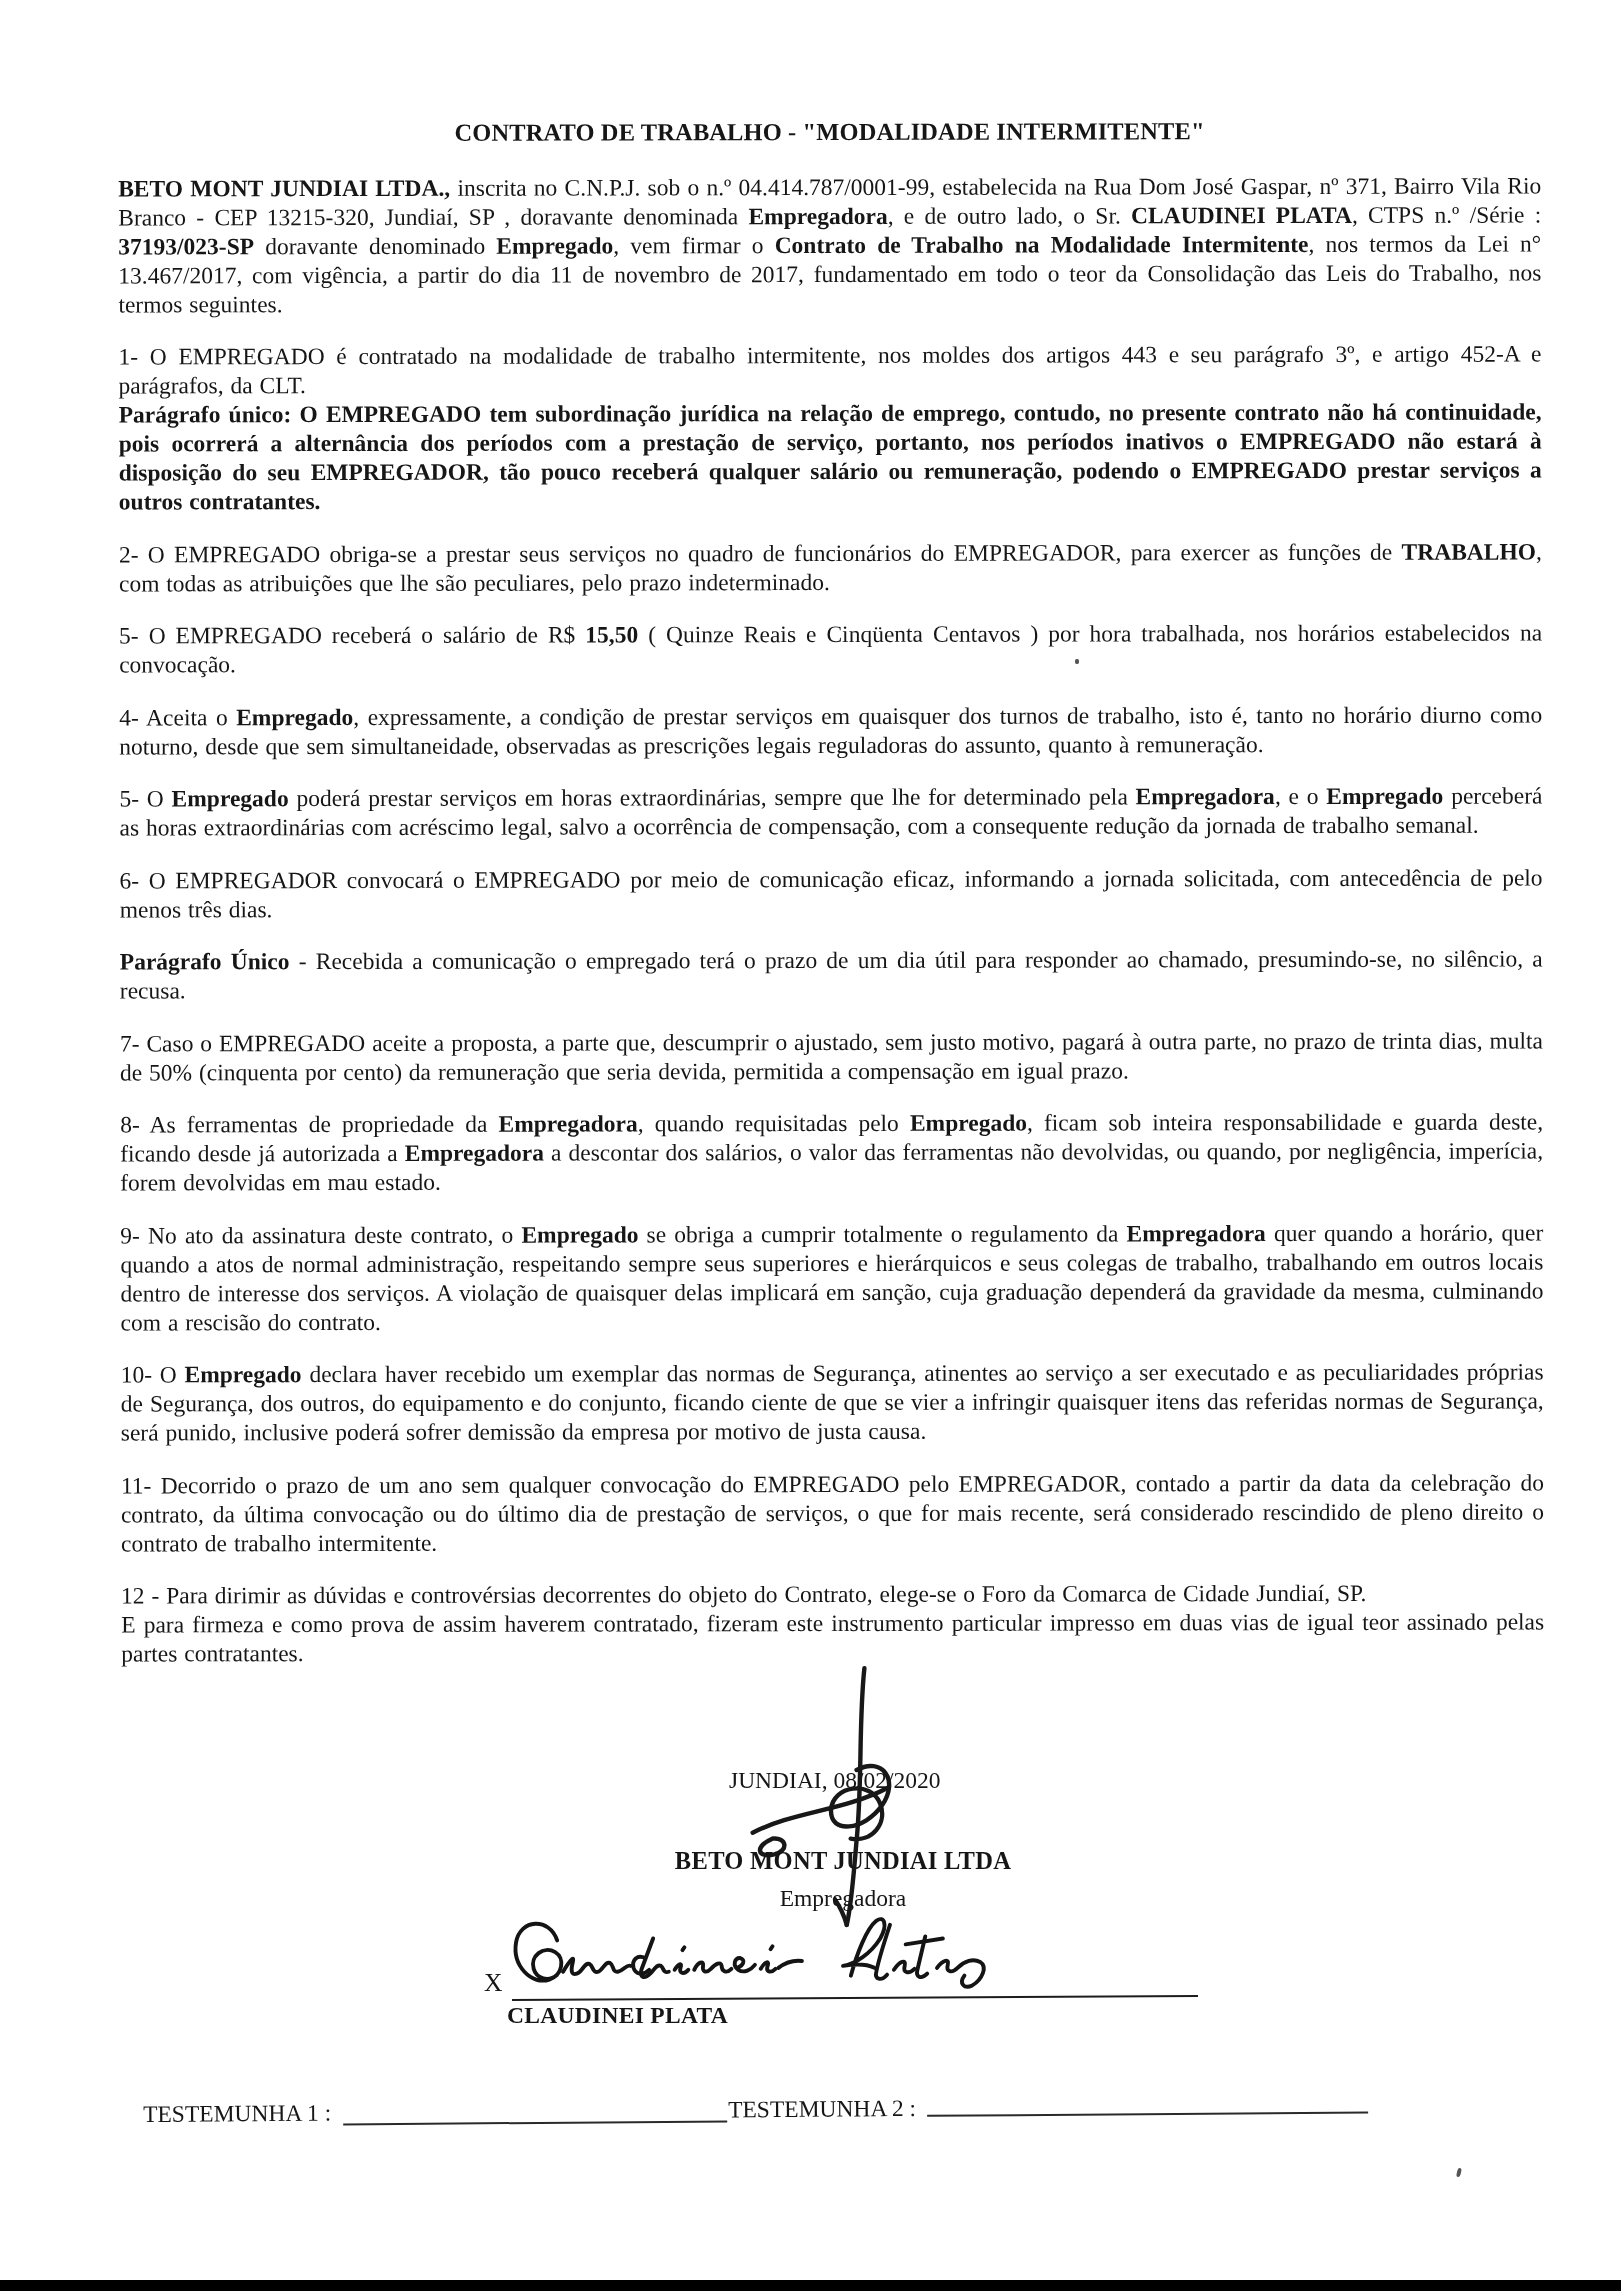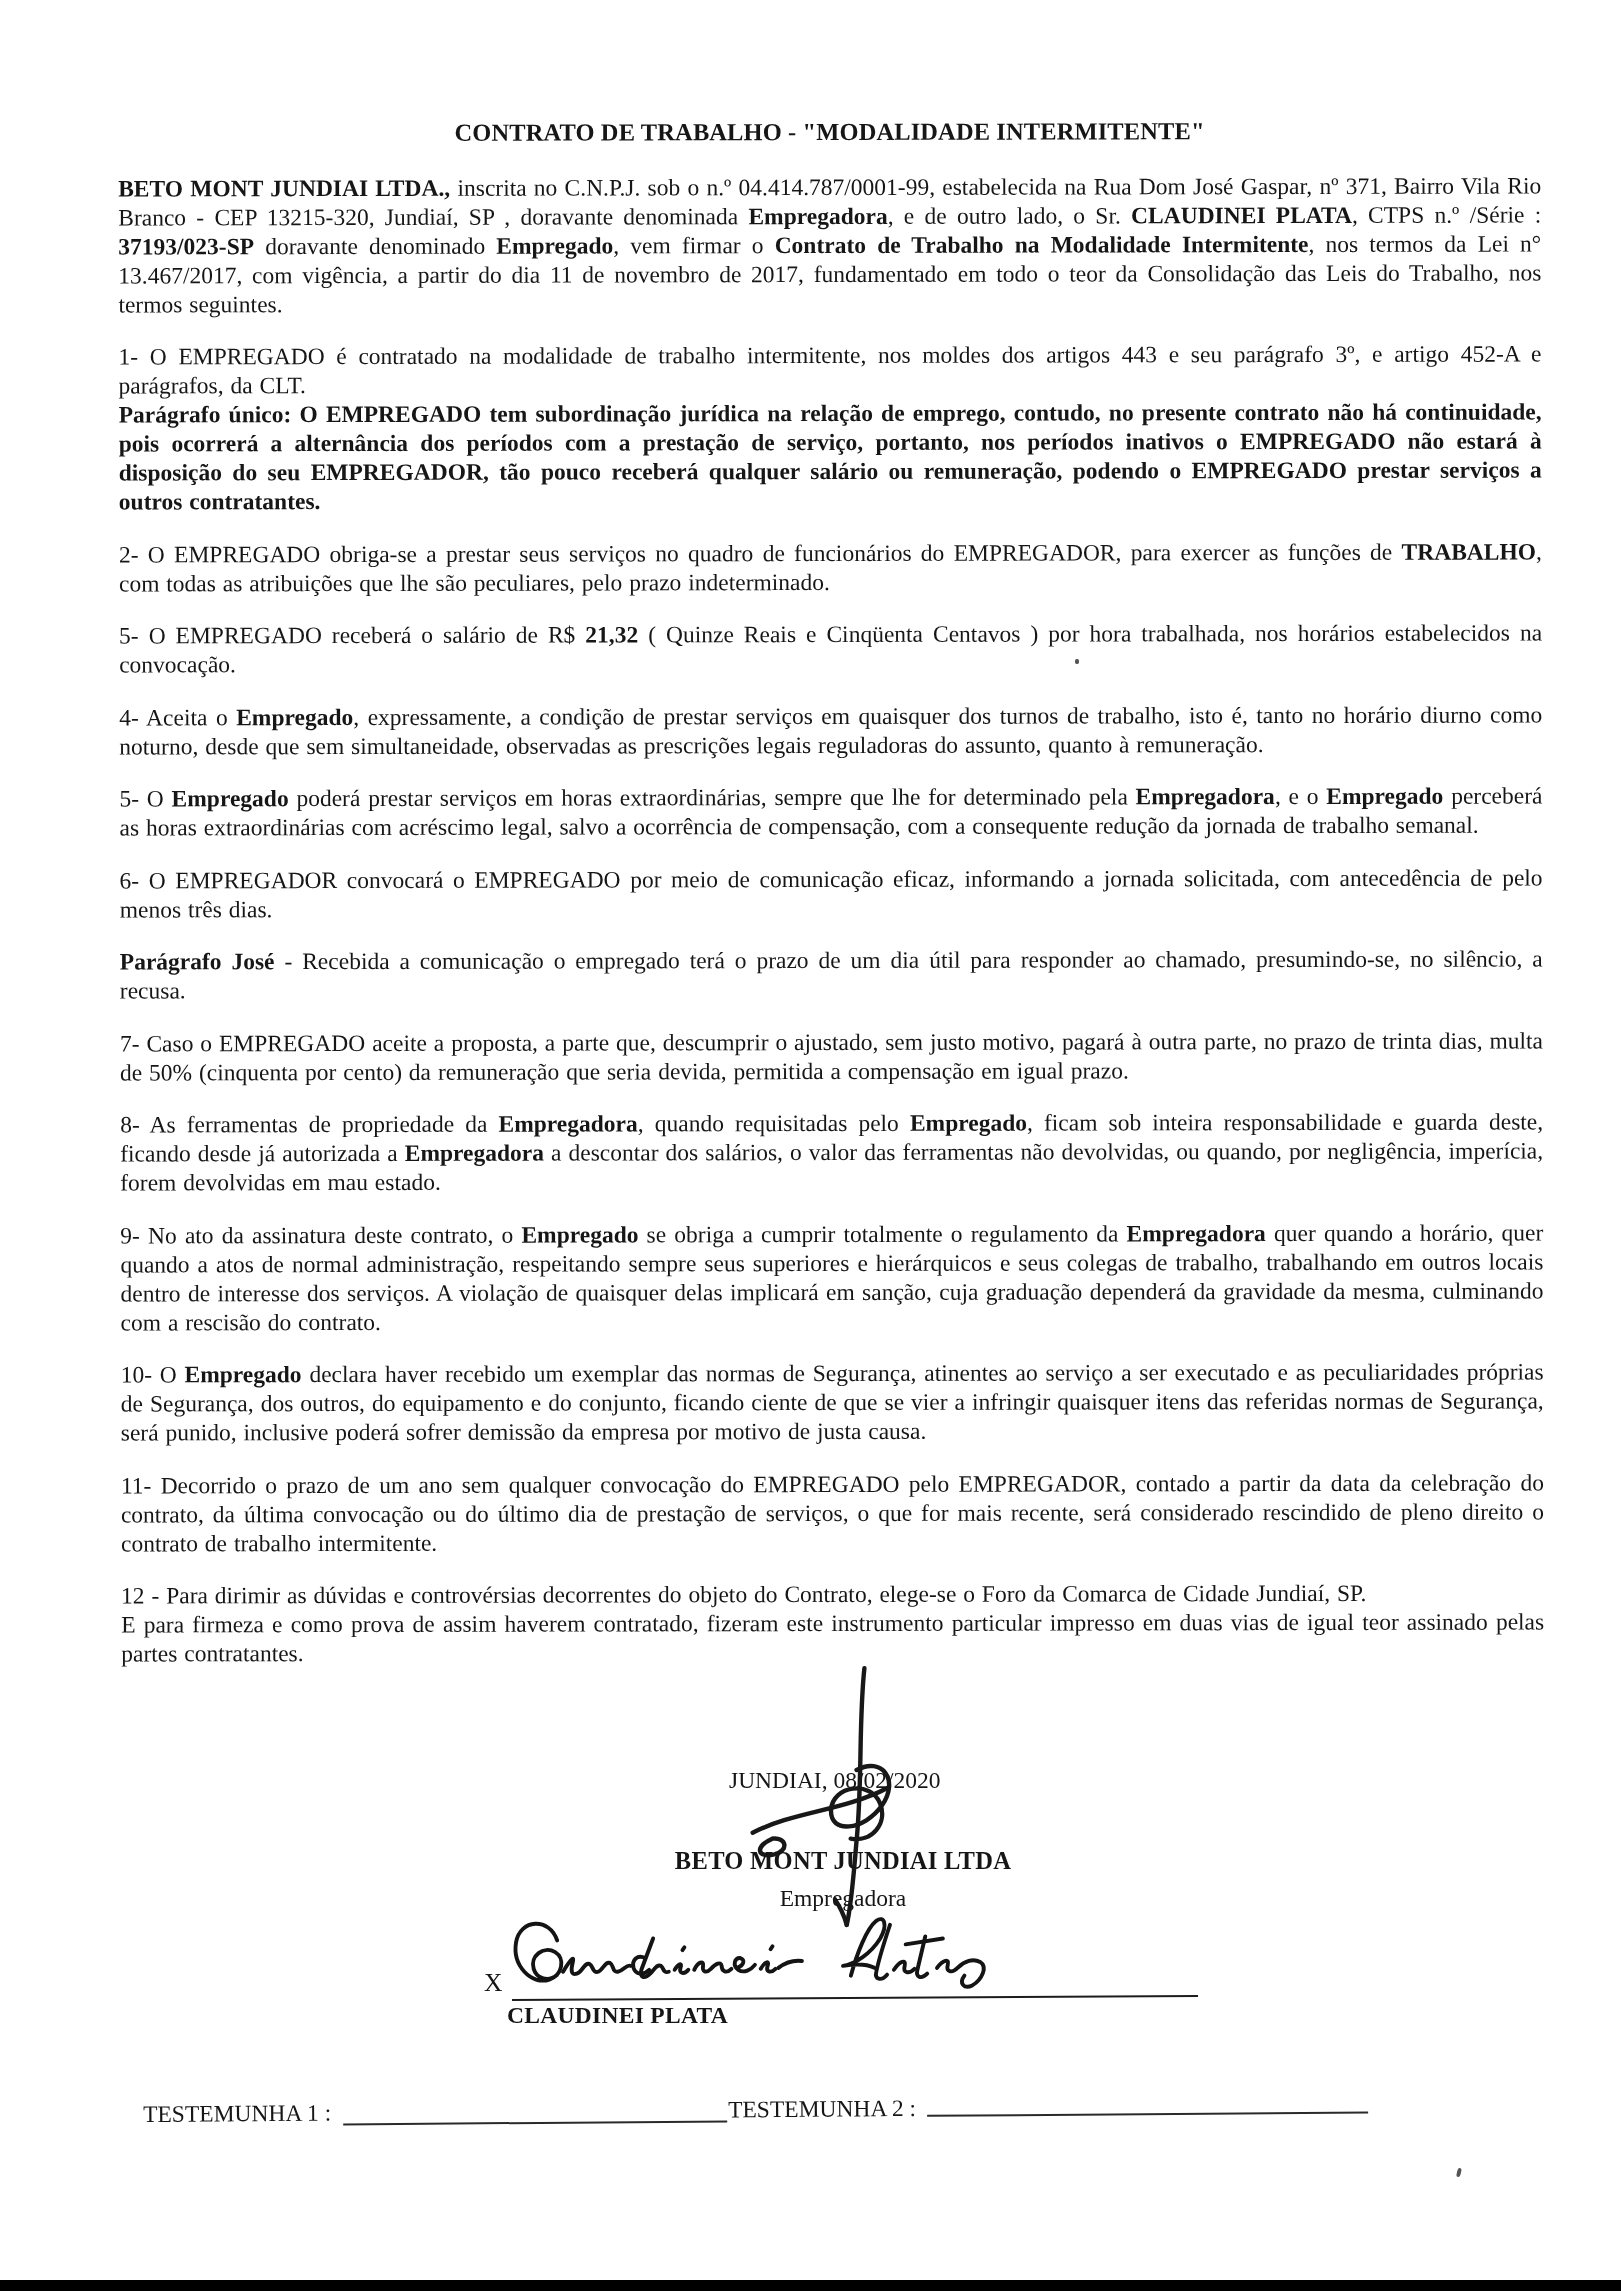--- a/index.html
+++ b/index.html
@@ -47,25 +47,25 @@
 
 <div class="page">
 
   <div class="textcol">
     <h1 class="doc-title">CONTRATO DE TRABALHO - "MODALIDADE INTERMITENTE"</h1>
     <div id="paragraphs">
         <p class="para"><span class="b">BETO MONT JUNDIAI  LTDA.,</span><span> inscrita no C.N.P.J. sob o n.º 04.414.787/0001-99,  estabelecida na Rua Dom José Gaspar, nº 371, Bairro Vila Rio Branco - CEP 13215-320, Jundiaí, SP ,  doravante denominada </span><span class="b">Empregadora</span><span>, e de outro lado, o Sr. </span><span class="b">CLAUDINEI PLATA</span><span>, CTPS n.º /Série : </span><span class="b">37193/023-SP</span><span> doravante denominado </span><span class="b">Empregado</span><span>,  vem firmar o </span><span class="b">Contrato de Trabalho na Modalidade Intermitente</span><span>, nos termos da Lei n° 13.467/2017, com vigência, a partir do dia 11 de novembro de 2017, fundamentado em todo o teor da Consolidação das Leis do Trabalho, nos termos seguintes.</span></p>
         <p class="para"><span>1- O EMPREGADO é contratado na modalidade de trabalho intermitente, nos moldes dos artigos 443 e seu parágrafo 3º, e artigo 452-A e parágrafos, da CLT.</span></p>
         <p class="para attached"><span class="b">Parágrafo único: O EMPREGADO tem subordinação jurídica na relação de emprego, contudo, no presente contrato não há continuidade, pois ocorrerá a alternância dos períodos com a prestação de serviço, portanto, nos períodos inativos o EMPREGADO não estará à disposição do seu EMPREGADOR, tão pouco receberá qualquer salário ou remuneração, podendo o EMPREGADO prestar serviços a outros contratantes.</span></p>
         <p class="para"><span>2- O EMPREGADO obriga-se a prestar seus serviços no quadro de funcionários do EMPREGADOR, para exercer as funções de </span><span class="b">TRABALHO</span><span>, com todas as atribuições que lhe são peculiares, pelo prazo indeterminado.</span></p>
-        <p class="para"><span>5- O EMPREGADO receberá o salário de R$ </span><span class="b">21,32</span><span> ( Quinze Reais  e Cinqüenta  Centavos  ) por hora trabalhada, nos horários estabelecidos na convocação.</span></p>
+        <p class="para"><span>5- O EMPREGADO receberá o salário de R$ </span><span class="b">15,50</span><span> ( Quinze Reais  e Cinqüenta  Centavos  ) por hora trabalhada, nos horários estabelecidos na convocação.</span></p>
         <p class="para"><span>4- Aceita o </span><span class="b">Empregado</span><span>, expressamente, a condição de prestar serviços em quaisquer dos turnos de trabalho, isto é, tanto no horário diurno como noturno, desde que sem simultaneidade, observadas as prescrições legais reguladoras do assunto, quanto à remuneração.</span></p>
         <p class="para"><span>5- O </span><span class="b">Empregado</span><span> poderá prestar serviços em horas extraordinárias, sempre que lhe for determinado pela </span><span class="b">Empregadora</span><span>, e o </span><span class="b">Empregado</span><span> perceberá as horas extraordinárias com acréscimo legal, salvo a ocorrência de compensação, com a consequente redução da jornada de trabalho semanal.</span></p>
         <p class="para"><span>6- O EMPREGADOR convocará o EMPREGADO por meio de comunicação eficaz, informando a jornada solicitada, com antecedência de pelo menos três dias.</span></p>
-        <p class="para"><span class="b">Parágrafo José</span><span> - Recebida a comunicação o empregado terá o prazo de um dia útil para responder ao chamado, presumindo-se, no silêncio, a recusa.</span></p>
+        <p class="para"><span class="b">Parágrafo Único</span><span> - Recebida a comunicação o empregado terá o prazo de um dia útil para responder ao chamado, presumindo-se, no silêncio, a recusa.</span></p>
         <p class="para"><span>7- Caso o EMPREGADO aceite a proposta, a parte que, descumprir o ajustado,  sem justo motivo, pagará à outra parte, no prazo de trinta dias, multa de 50% (cinquenta por cento) da remuneração que seria devida, permitida a compensação em igual prazo.</span></p>
         <p class="para"><span>8- As ferramentas de propriedade da </span><span class="b">Empregadora</span><span>, quando requisitadas pelo </span><span class="b">Empregado</span><span>, ficam sob inteira responsabilidade e guarda deste, ficando desde já autorizada a </span><span class="b">Empregadora</span><span> a descontar dos salários, o valor das ferramentas não devolvidas, ou quando, por negligência, imperícia, forem devolvidas em mau estado.</span></p>
         <p class="para"><span>9- No ato da assinatura deste contrato, o </span><span class="b">Empregado</span><span> se obriga a cumprir totalmente o regulamento da </span><span class="b">Empregadora</span><span> quer quando a horário, quer quando a atos de normal administração, respeitando sempre seus superiores e hierárquicos e seus colegas de trabalho, trabalhando em outros locais dentro de interesse dos serviços. A violação de quaisquer delas implicará em sanção, cuja graduação dependerá da gravidade da mesma, culminando com a rescisão do contrato.</span></p>
         <p class="para"><span>10- O </span><span class="b">Empregado</span><span> declara haver recebido um exemplar das normas de Segurança, atinentes ao serviço a ser executado e as peculiaridades próprias de Segurança, dos outros, do equipamento e do conjunto, ficando ciente de que se vier a infringir quaisquer itens das referidas normas de Segurança, será punido, inclusive poderá sofrer demissão da empresa por motivo de justa causa.</span></p>
         <p class="para"><span>11- Decorrido o prazo de um ano sem qualquer convocação do EMPREGADO pelo EMPREGADOR, contado a partir da data da celebração do contrato, da última convocação ou do último dia de prestação de serviços, o que for mais recente, será considerado rescindido de pleno direito o contrato de trabalho intermitente.</span></p>
         <p class="para"><span>12 - Para dirimir as dúvidas e controvérsias decorrentes do objeto do Contrato, elege-se o Foro da Comarca de Cidade Jundiaí, SP.</span></p>
         <p class="para attached"><span>E para firmeza e como prova de assim haverem contratado, fizeram este instrumento particular impresso em duas vias de igual teor assinado pelas partes contratantes.</span></p>
       </div>
   </div>
 

